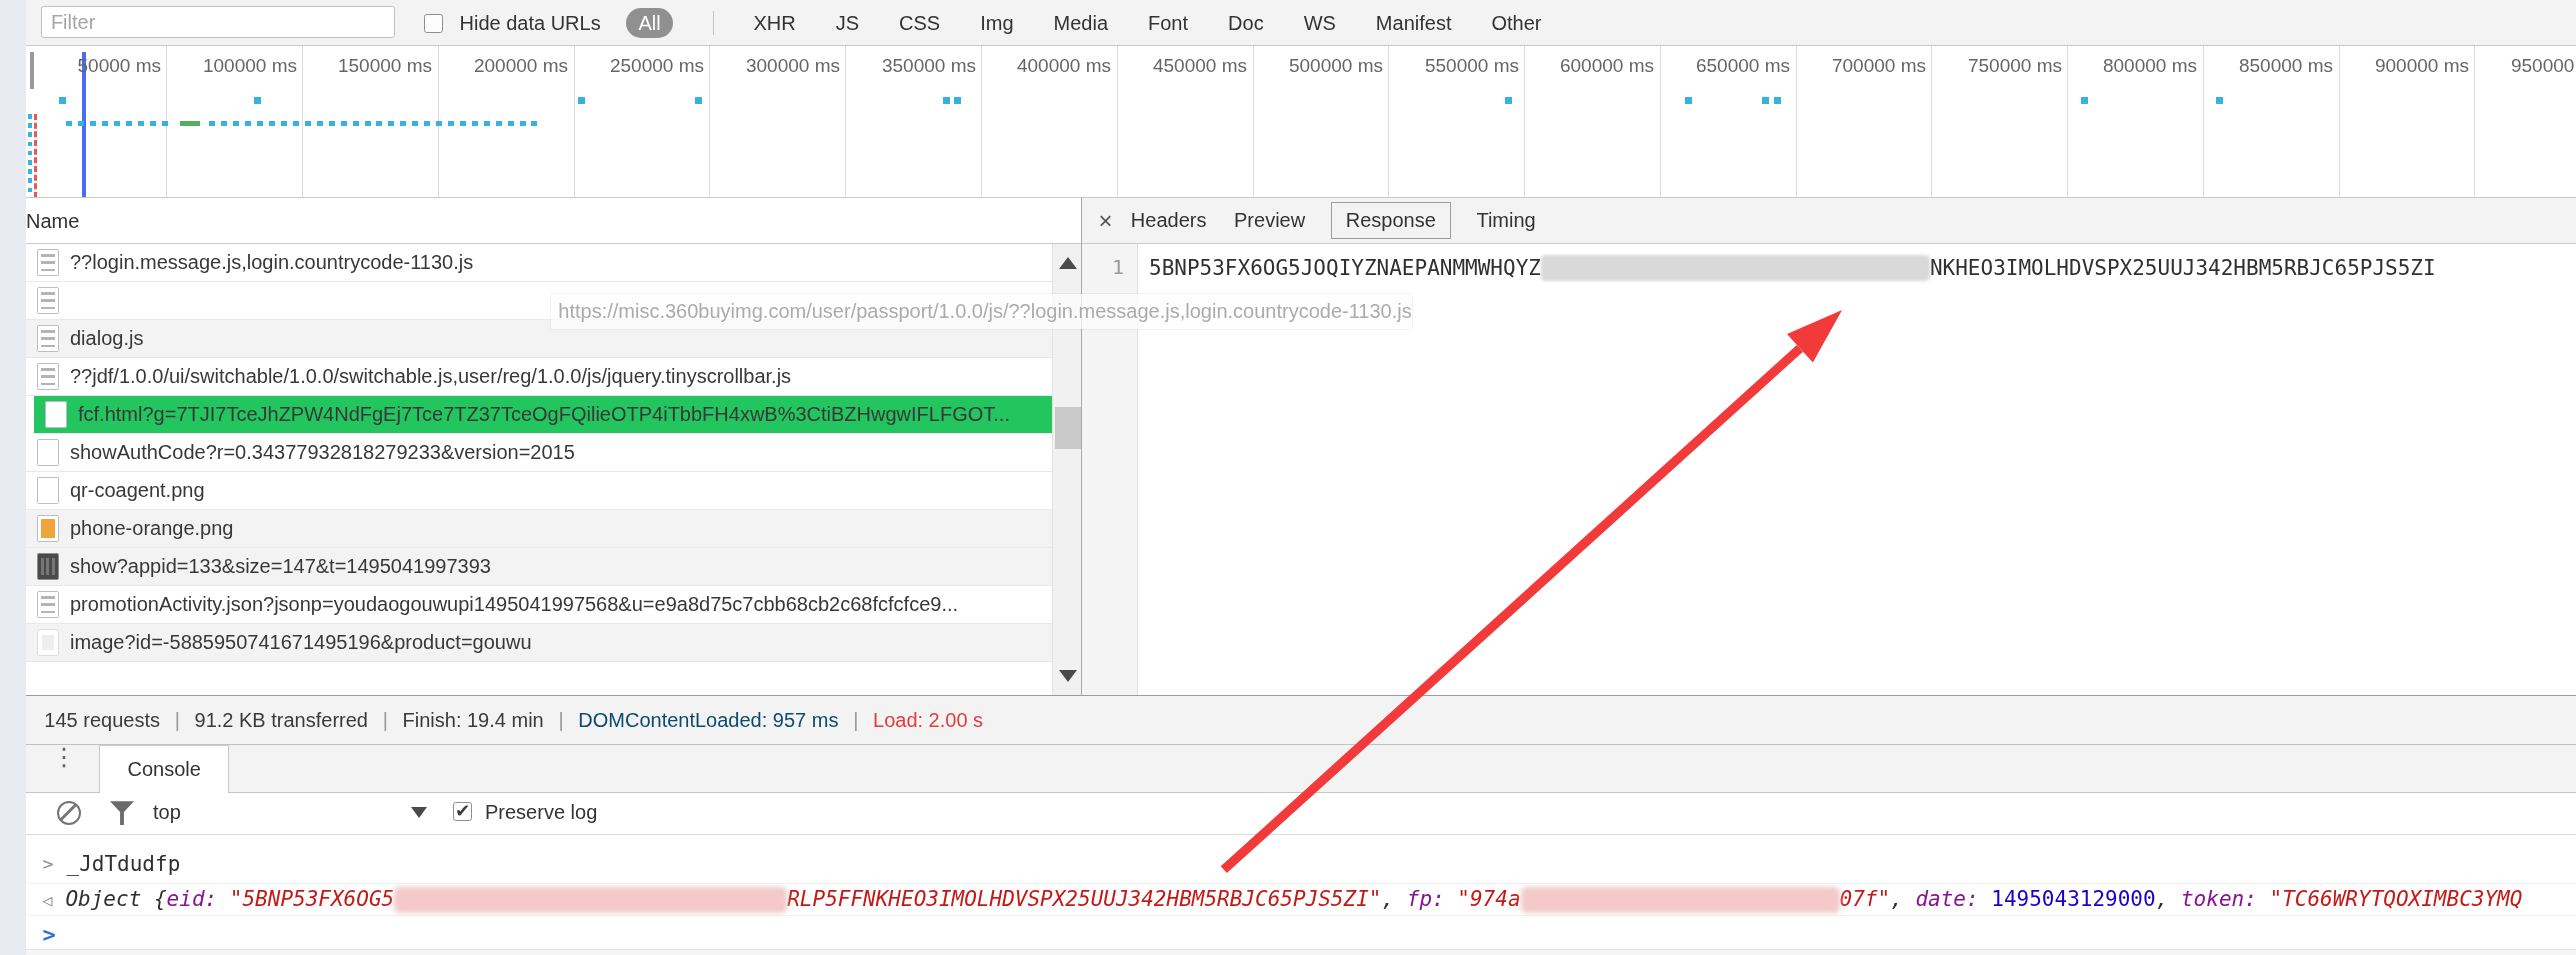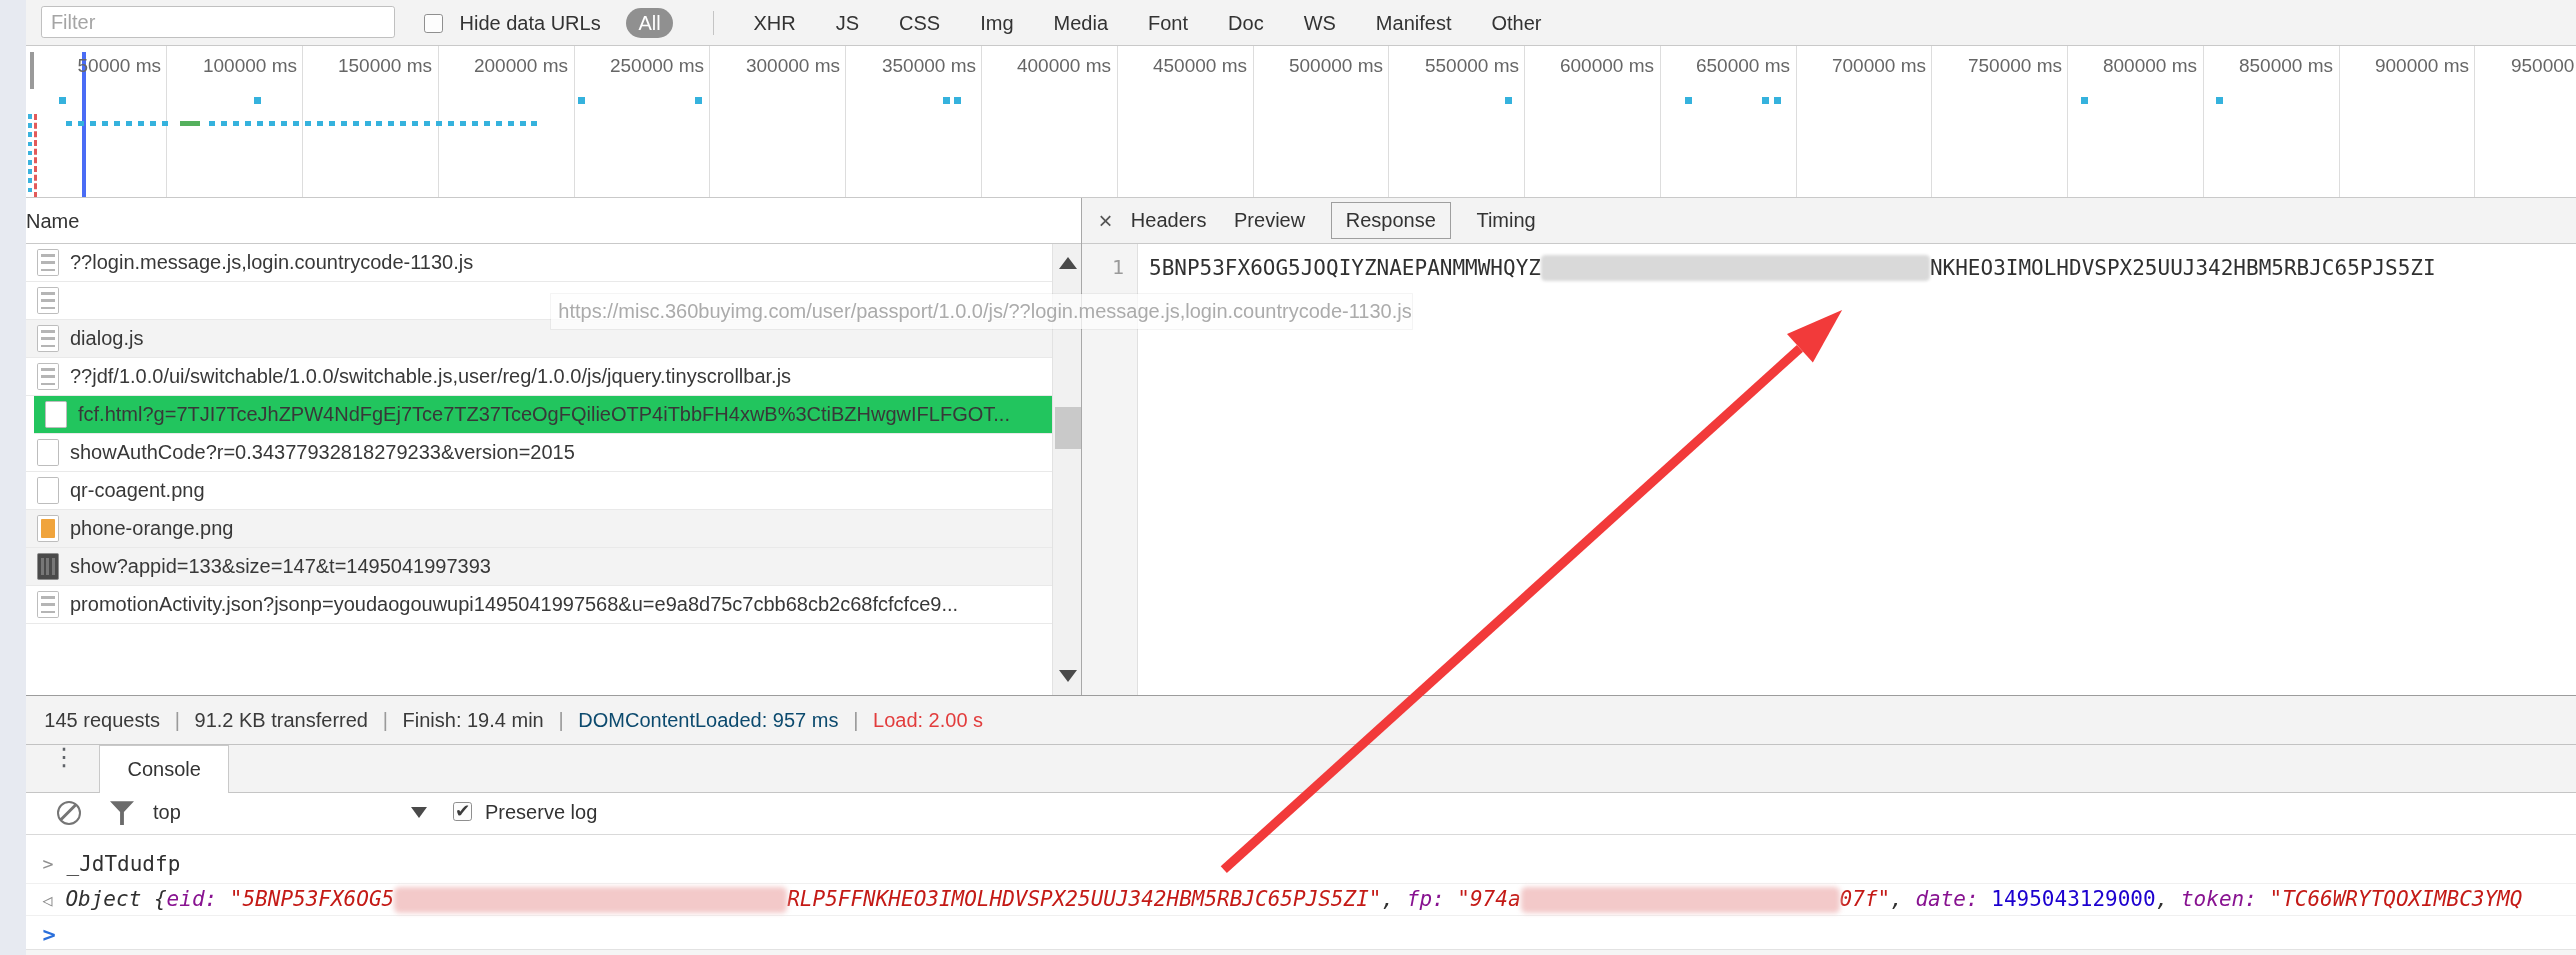--- a/index.html
+++ b/index.html
@@ -286,20 +286,24 @@
         <span class="req-label">phone-orange.png</span>
       </div>
       <div class="req-row alt">
         <span class="ficon image-dark"></span>
         <span class="req-label">show?appid=133&amp;size=147&amp;t=1495041997393</span>
       </div>
       <div class="req-row">
         <span class="ficon script"></span>
         <span class="req-label">promotionActivity.json?jsonp=youdaogouwupi1495041997568&amp;u=e9a8d75c7cbb68cb2c68fcfcfce9...</span>
       </div>
+      <div class="req-row alt">
+        <span class="ficon image-faded"></span>
+        <span class="req-label">image?id=-5885950741671495196&amp;product=gouwu</span>
+      </div>
     </div>
   <div id="name-scrollbar">
     <div class="sb-arrow sb-up"></div>
     <div id="sb-thumb"></div>
     <div class="sb-arrow sb-down"></div>
   </div>
 </div>
 <div id="panel-divider" class="abs"></div>
 
 <div id="detail-panel" class="abs">

